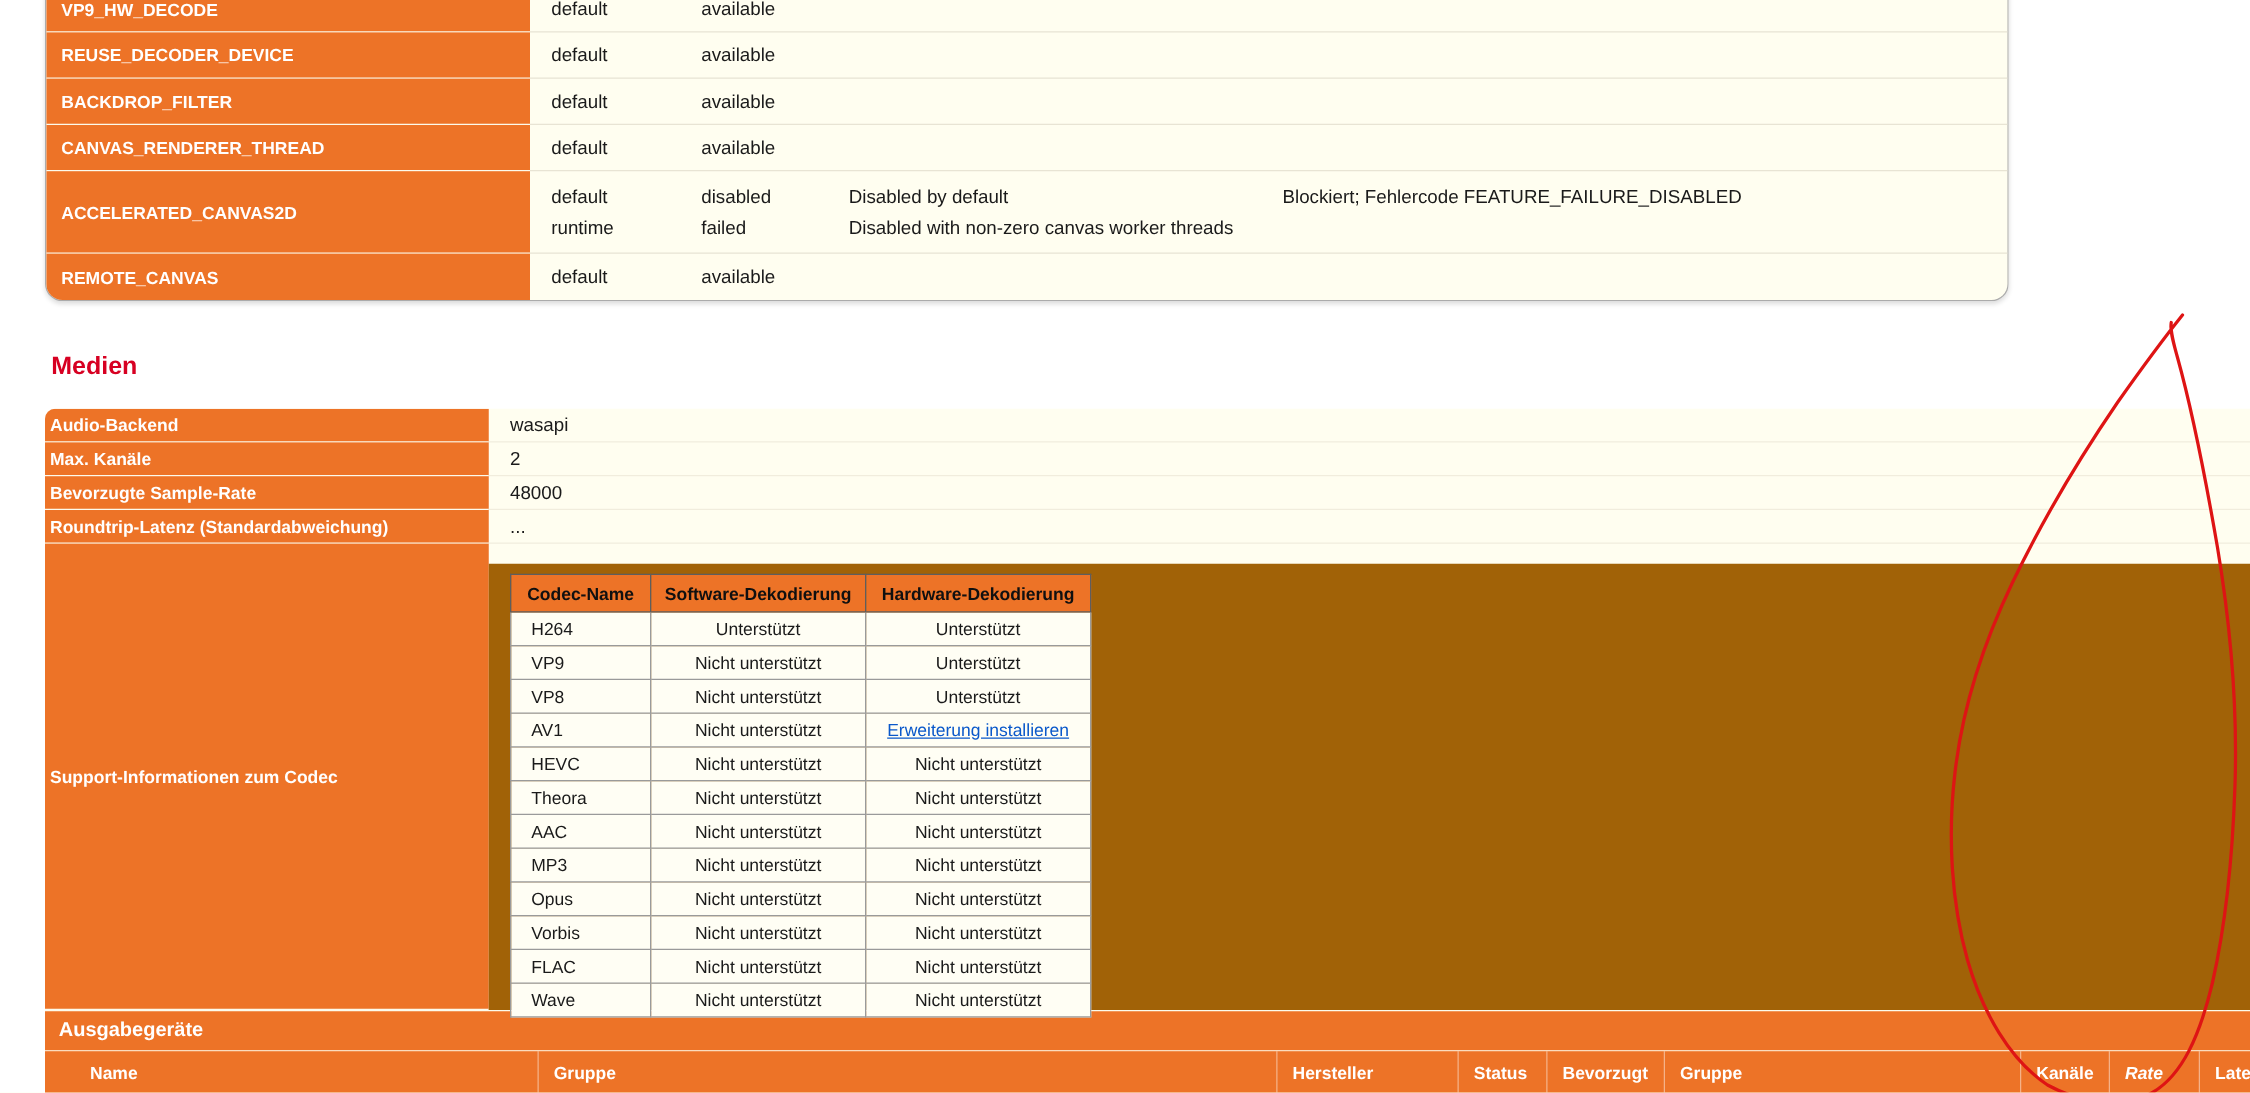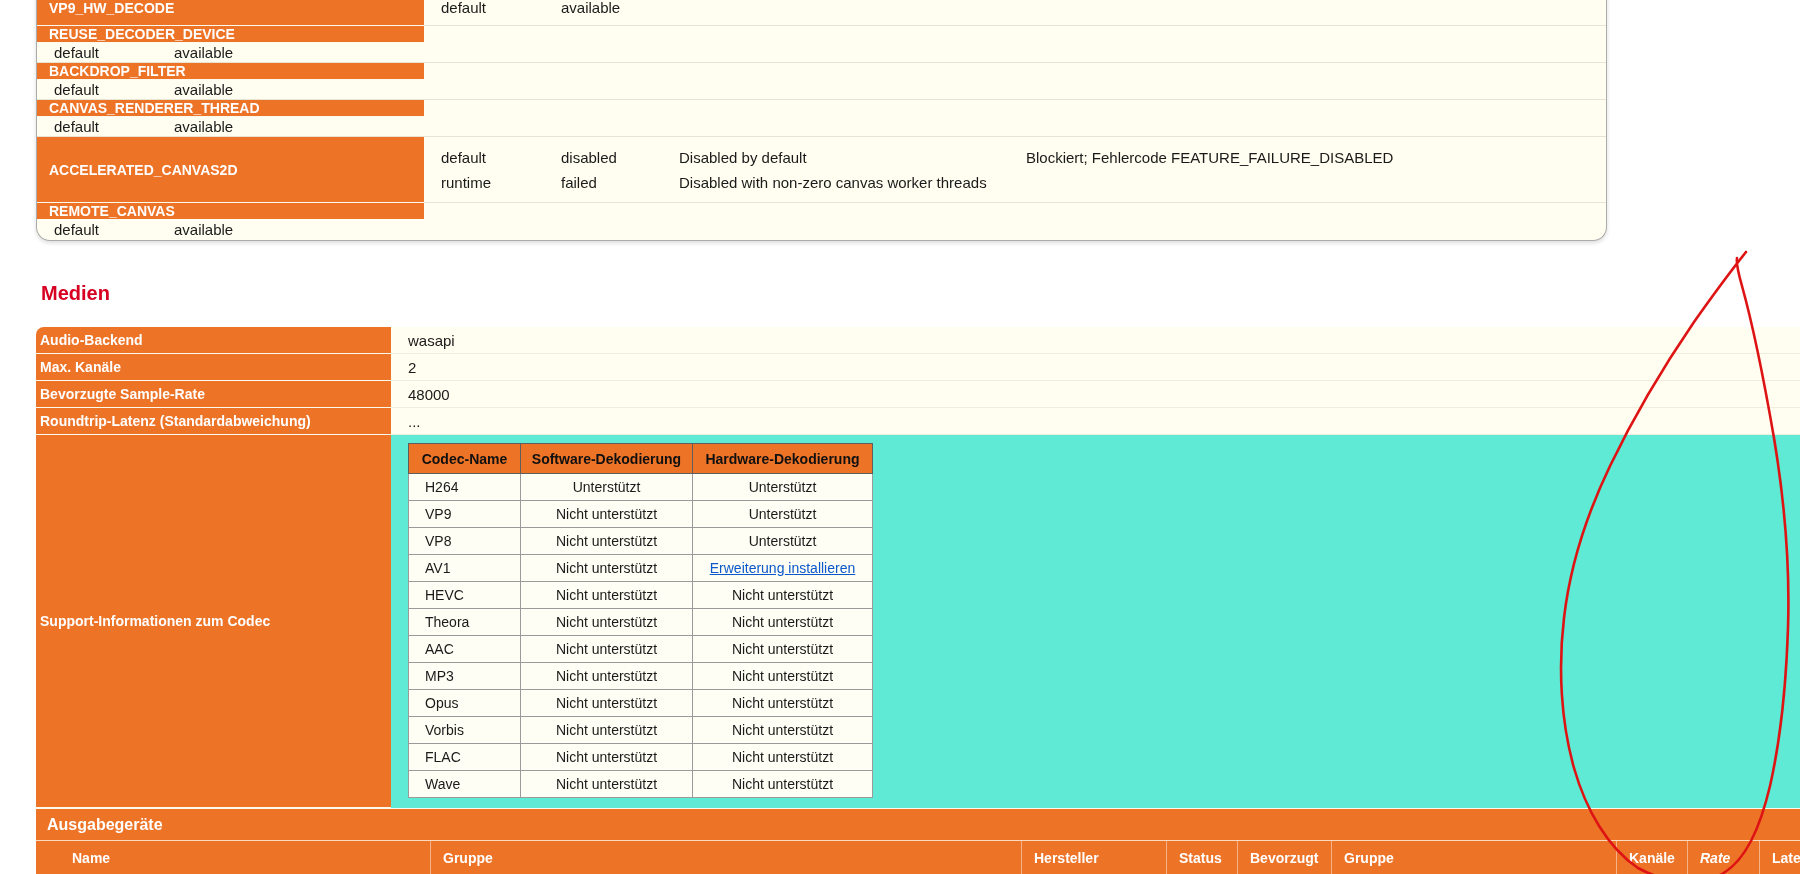--- a/index.html
+++ b/index.html
@@ -15,21 +15,21 @@
   
   .gfx-table {
     position: absolute; left: 36px; top: -10px; width: 1569px;
     background: #FFFEF0;
     border: 1px solid #ABABAB; border-top: none;
     border-radius: 0 0 14px 14px;
     overflow: hidden;
     box-shadow: 0 2px 4px rgba(0,0,0,0.14);
   }
   .gfx-row { display: flex; align-items: stretch; }
-  .h36 { height: 36px; } .h37 { height: 37px; flex-direction: column; } .h66 { height: 66px; }
+  .h36 { height: 36px; } .h37 { height: 37px; } .h66 { height: 66px; }
   .gfx-feature {
     width: 375px; background: #ED7327; color: #fff;
     font-weight: bold; font-size: 14px;
     display: flex; align-items: center; padding-left: 12px;
     border-bottom: 1px solid #FCFAEC;
     flex-shrink: 0;
   }
   .gfx-row:last-child .gfx-feature { border-bottom: none; }
   .gfx-vals {
     flex: 1; display: flex; align-items: center; font-size: 15px;
@@ -63,21 +63,21 @@
     font-weight: bold; font-size: 14px;
     display: flex; align-items: center; padding-left: 4px;
     border-bottom: 1px solid #FCFAEC;
     flex-shrink: 0;
   }
   .m-value {
     flex: 1; display: flex; align-items: center; padding-left: 17px;
     font-size: 15px; border-bottom: 1px solid #F1EDDD;
   }
   .m-row.codec { height: 373px; border-bottom: 1px solid #FCFAEC; }
-  .codec-area { flex: 1; background: #5eead4; padding: 8px 0 0 17px; }
+  .codec-area { flex: 1; background: #a16207; padding: 8px 0 0 17px; margin-top: 16px; }
 
   .codec-table { border-collapse: collapse; table-layout: fixed; }
   .codec-table th {
     background: #ED7327; color: #101010; font-weight: bold; font-size: 14px;
     border: 1px solid #5E5E5E; height: 29px; text-align: center; padding: 0 6px;
   }
   .codec-table th.c1 { width: 99px; } .codec-table th.c2 { width: 159px; } .codec-table th.c3 { width: 167px; }
   .codec-table td {
     background: #FFFEF4; font-size: 14px; color: #1a1a1a;
     border: 1px solid #9A9A9A; height: 26px; text-align: center; padding: 0 4px;

